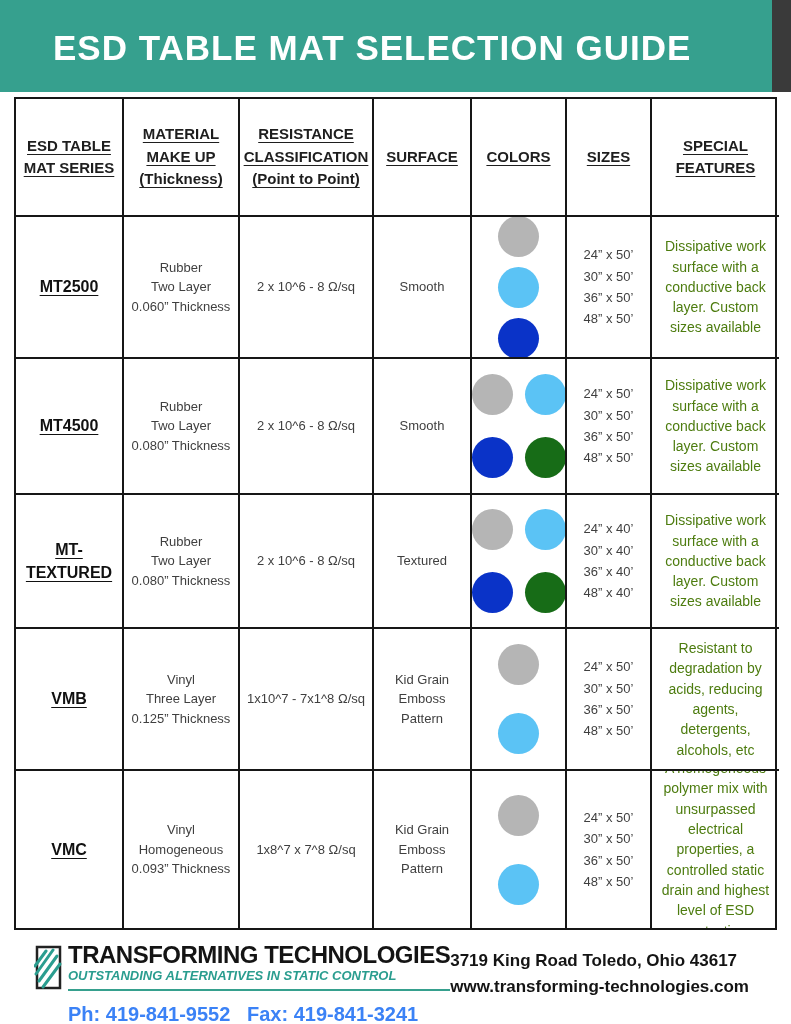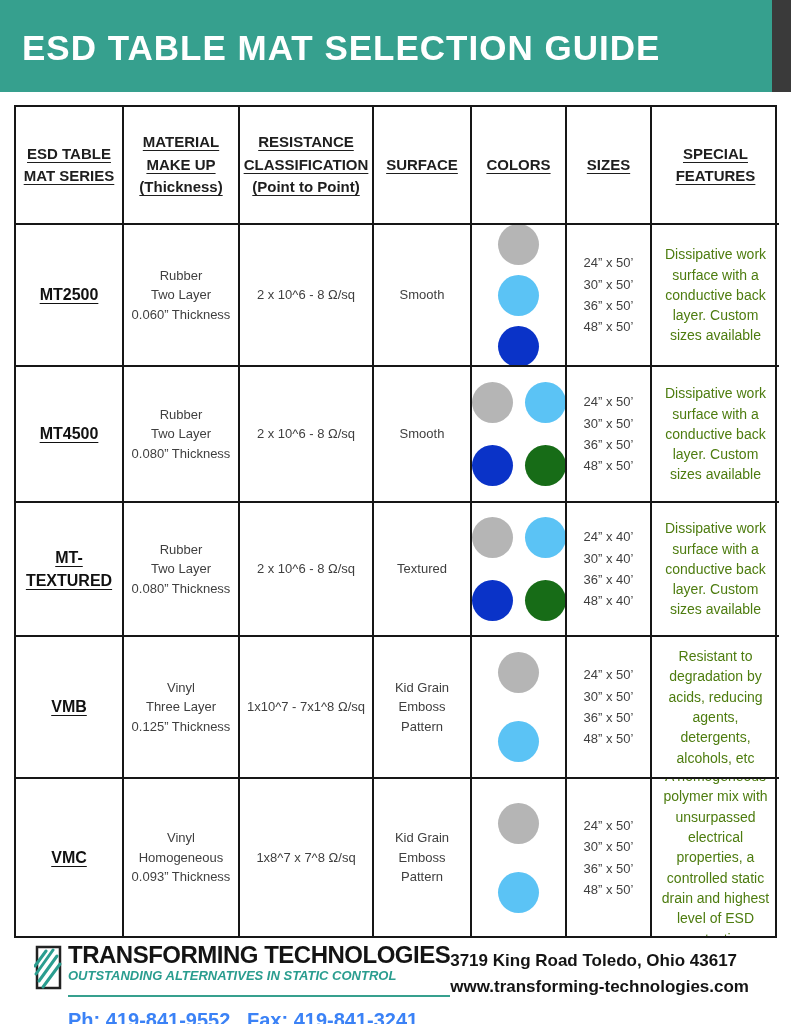--- a/index.html
+++ b/index.html
@@ -4,30 +4,30 @@
 <style>
   html,body{margin:0;padding:0;}
   body{
     width:791px;height:1024px;position:relative;overflow:hidden;
     background:#ffffff;font-family:"Liberation Sans",sans-serif;color:#3d3d3d;
   }
   
   .banner{position:absolute;top:0;left:0;width:772px;height:92px;background:#36a08e;}
   .banner-dark{position:absolute;top:0;left:772px;width:19px;height:92px;background:#3a3a3a;}
   .banner-title{
-    position:absolute;left:22px;top:0;height:92px;line-height:96px;
+    position:absolute;left:53px;top:0;height:92px;line-height:96px;
     font-size:35px;font-weight:bold;color:#ffffff;letter-spacing:1px;white-space:nowrap;
   }
   
   .mat-table{
     position:absolute;top:97px;left:14px;width:763px;
     display:grid;
     grid-template-columns:108px 116px 134px 98px 95px 85px 127px;
     grid-template-rows:118px 142px 136px 134px 142px 157px;
-    border:2px solid #161616;box-sizing:border-box;background:#fff;margin-top:8px;
+    border:2px solid #161616;box-sizing:border-box;background:#fff;
   }
   .cell{
     border-right:2px solid #161616;border-bottom:2px solid #161616;
     display:flex;flex-direction:column;align-items:center;justify-content:center;
     text-align:center;box-sizing:border-box;padding:4px 5px;overflow:hidden;
   }
   .cell.last-col{border-right:none;}
   .cell.last-row{border-bottom:none;}
   .head-text{
     font-weight:bold;color:#1e1e1e;font-size:15px;line-height:1.5;
@@ -44,21 +44,21 @@
   .swatch-stack{display:flex;flex-direction:column;align-items:center;gap:10px;}
   .swatch-stack.two{gap:28px;}
   .swatch-grid{display:grid;grid-template-columns:auto auto;gap:22px 12px;}
   .circle{width:41px;height:41px;border-radius:50%;}
   
   .footer{position:absolute;top:938px;left:0;width:791px;display:flex;align-items:flex-start;}
   .footer-left{margin-left:34px;display:flex;align-items:flex-start;justify-content:flex-end;}
   .logo{margin-top:6px;margin-right:4px;}
   .footer-text-col{display:flex;flex-direction:column;}
   .company{font-size:24px;font-weight:bold;color:#141414;letter-spacing:-0.5px;line-height:1.1;margin-top:4px;white-space:nowrap;}
-  .tagline{font-size:13px;font-weight:bold;font-style:italic;color:#2a9d8f;line-height:1.25;border-bottom:2px solid #36a08e;padding-bottom:10px;white-space:nowrap;}
+  .tagline{font-size:13px;font-weight:bold;font-style:italic;color:#2a9d8f;line-height:1.25;border-bottom:2px solid #36a08e;padding-bottom:4px;white-space:nowrap;}
   .phone{font-size:20px;font-weight:bold;color:#3b82f6;margin-top:12px;white-space:pre;}
   .footer-right{margin-left:auto;margin-right:42px;text-align:left;padding-top:10px;}
   .address,.website{font-size:17px;font-weight:bold;color:#141414;line-height:1.5;white-space:nowrap;}
 </style>
 </head>
 <body>
 
 <div class="banner">
   <span class="banner-title">ESD TABLE MAT SELECTION GUIDE</span>
 </div>

